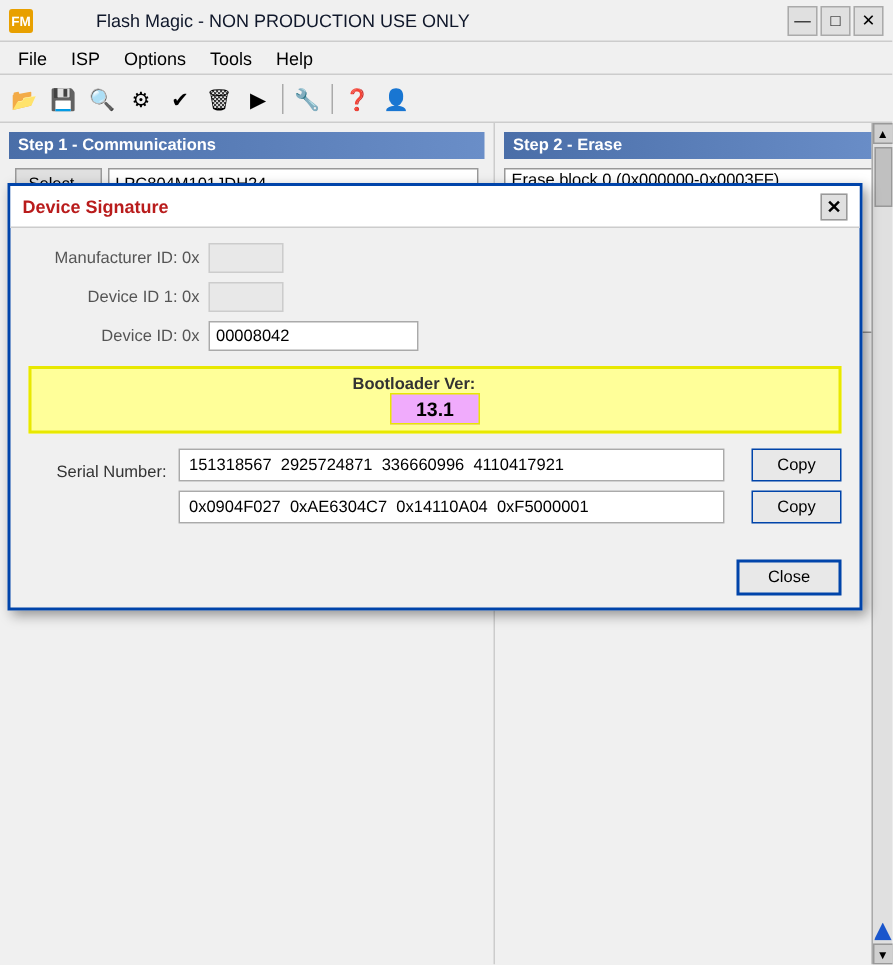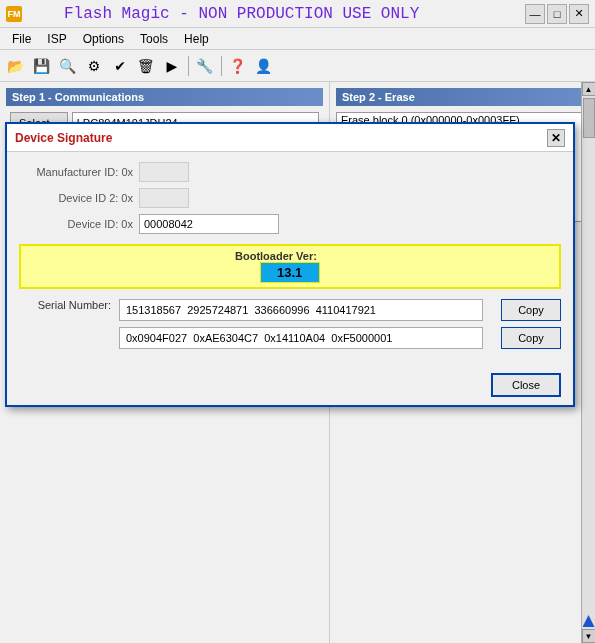--- a/index.html
+++ b/index.html
@@ -26,23 +26,22 @@
       width: 16px;
       height: 16px;
       margin-right: 6px;
       background: #e8a000;
       border-radius: 2px;
       display: flex; align-items: center; justify-content: center;
       font-size: 9px; color: white; font-weight: bold;
     }
     .title-bar-text {
       flex: 1;
-      font-size: 16px;
-      color: #6d28d9;
-      font-family: Liberation Mono, monospace;
+      font-size: 12px;
+      color: #0f172a;
     }
     .title-bar-controls {
       display: flex; gap: 2px;
     }
     .title-btn {
       width: 20px; height: 20px;
       border: 1px solid #aaa;
       background: #e0e0e0;
       cursor: pointer;
       display: flex; align-items: center; justify-content: center;
@@ -283,37 +282,37 @@
       flex-direction: column;
     }
     .bootloader-label {
       padding: 0 10px;
       font-size: 11px;
       font-weight: bold;
       color: #333;
       width: 130px;
     }
     .bootloader-value {
-      background: #0ea5e9;
+      background: #f0abfc;
       border: 1px solid #e8e800;
       padding: 2px 16px;
       font-size: 13px;
       font-weight: bold;
       color: #000;
       min-width: 60px;
-      text-align: left;
+      text-align: center;
     }
 
     
     .serial-section {
       margin-top: 10px;
     }
     .serial-row {
       display: flex;
-      align-items: flex-start;
+      align-items: flex-end;
       margin-bottom: 6px;
     }
     .serial-label {
       width: 100px;
       text-align: right;
       padding-right: 8px;
       font-size: 11px;
       color: #333;
     }
     .serial-value {
@@ -519,25 +518,25 @@
         <button class="dialog-close">✕</button>
       </div>
 
       <div class="dialog-body">
 
         <div class="dialog-row">
           <span class="dialog-label">Manufacturer ID: 0x</span>
           <input class="dialog-input" type="text" style="width: 50px;" value="">
         </div>
 
-
         <div class="dialog-row">
-          <span class="dialog-label">Device ID 2: 0x</span>
+          <span class="dialog-label">Device ID 1: 0x</span>
           <input class="dialog-input" type="text" style="width: 50px;" value="">
         </div>
+
 
         <div class="dialog-row">
           <span class="dialog-label">Device ID: 0x</span>
           <input class="dialog-input-wide" type="text" value="00008042" style="">
         </div>
 
         <div class="bootloader-row">
           <span class="bootloader-label">Bootloader Ver:</span>
           <span class="bootloader-value">13.1</span>
         </div>

